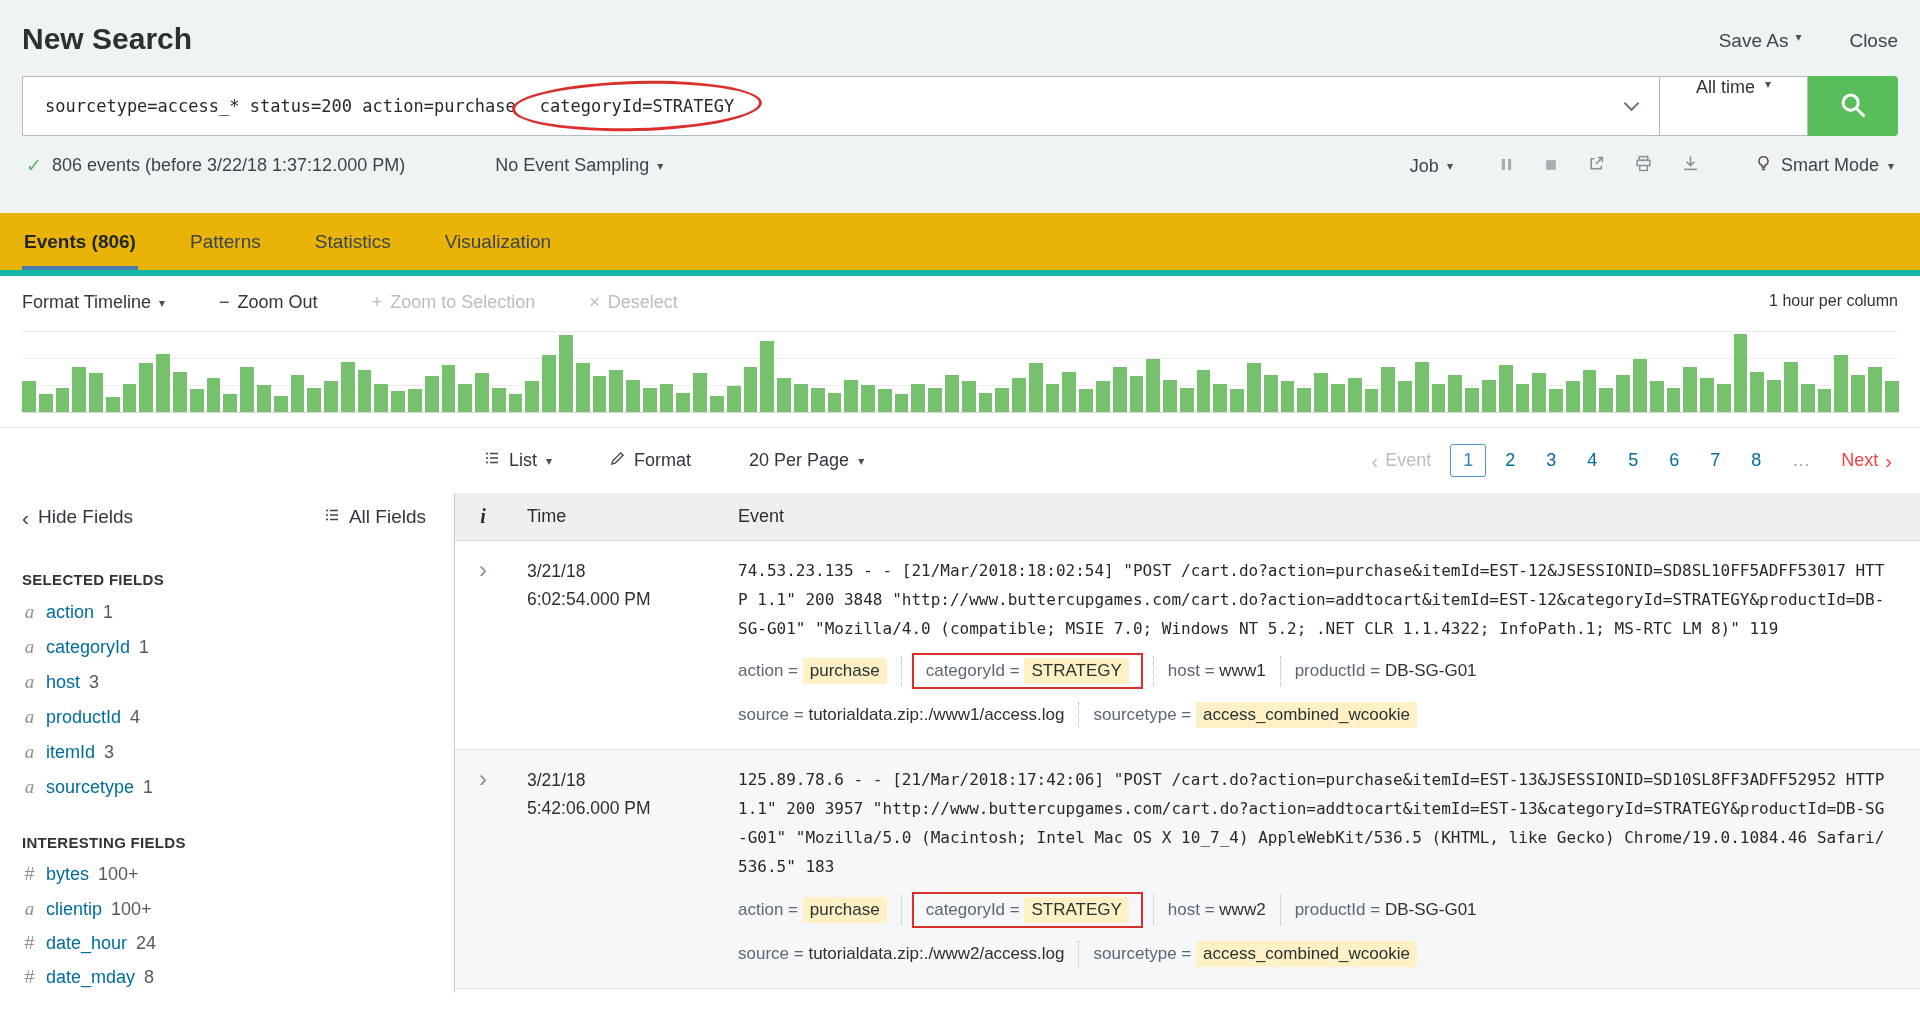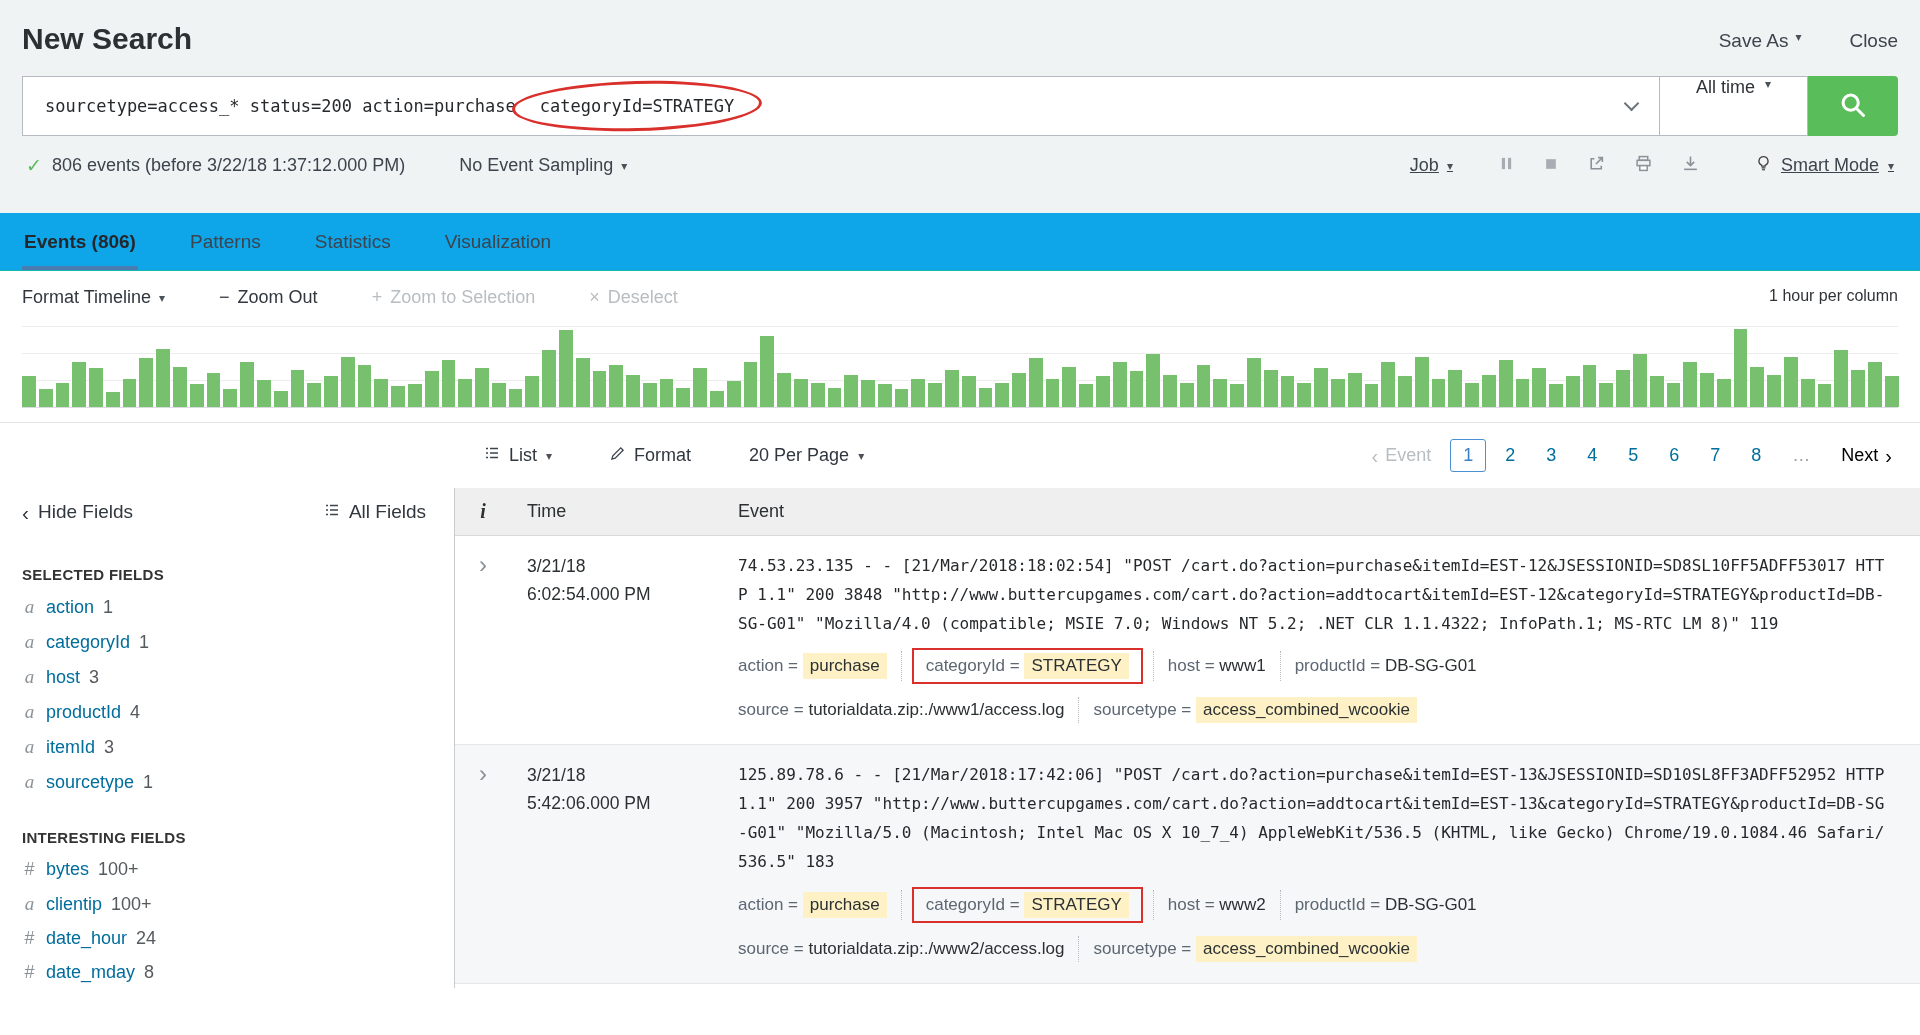--- a/index.html
+++ b/index.html
@@ -22,48 +22,48 @@
     border:3.5px solid var(--red); border-radius:50%; pointer-events:none; transform:rotate(-1.5deg); }
   .chev-down { margin-left:auto; width:11px; height:11px; border-right:2px solid #6d757c; border-bottom:2px solid #6d757c;
     transform:rotate(45deg); margin-top:-6px; }
   .time-range { width:148px; border:1px solid #b4bac0; border-left:none; background:#fff; display:flex;
     align-items:flex-start; justify-content:center; gap:10px; font-size:18px; cursor:pointer; }
   .search-btn { width:90px; background:var(--green-btn); border:none; border-radius:0 4px 4px 0;
     display:flex; align-items:center; justify-content:center; cursor:pointer; }
 
   .status-row { display:flex; align-items:center; padding:18px 4px 20px; font-size:18px; color:#3c444d; }
   .check { color:var(--check-green); font-weight:bold; margin-right:10px; font-size:19px; }
-  .sampling { margin-left:54px; display:flex; align-items:center; gap:8px; cursor:pointer; }
-  .status-right { margin-left:auto; display:flex; align-items:center; gap:30px;text-decoration:underline; }
+  .sampling { margin-left:90px; display:flex; align-items:center; gap:8px; cursor:pointer; }
+  .status-right { margin-left:auto; display:flex; align-items:flex-end; gap:30px; }
   .job { display:flex; align-items:center; gap:8px; margin-right:16px; cursor:pointer; }
   .icon-btn { display:flex; align-items:center; cursor:pointer; }
   .smart { display:flex; align-items:center; gap:9px; margin-left:26px; cursor:pointer; }
 
   
-  .tabs { display:flex; gap:50px; padding:0 22px; background:#0ea5e9; border-bottom:1px solid #14b8a6; }
+  .tabs { display:flex; gap:50px; padding:0 22px; background:#eab308; border-bottom:6px solid #14b8a6; }
   .tab { padding:18px 2px 13px; font-size:19px; color:#3c444d; border-bottom:4px solid transparent; cursor:pointer; }
   .tab.active { color:#24282c; font-weight:bold; border-bottom-color:var(--tab-blue); }
 
   
   .timeline { padding:16px 22px 14px; border-bottom:1px solid #e0e3e5; }
   .tl-controls { display:flex; align-items:flex-start; gap:54px; font-size:18px; color:#31373e; }
   .tl-item { display:flex; align-items:center; gap:8px; cursor:pointer; }
   .tl-item.disabled { color:#b8bdc2; cursor:default; }
   .tl-note { margin-left:auto; font-size:16px; color:#2f3338; }
   .histogram { margin-top:18px; height:82px; display:flex; align-items:flex-end; gap:3px;
     border-bottom:1px solid #d9dcde;
     background-image:repeating-linear-gradient(to top, transparent 0 26px, #ececec 26px 27px); }
   .bar { flex:1; background:var(--bar-green); min-width:3px; }
 
   
   .results-toolbar { display:flex; align-items:center; padding:16px 28px 16px 484px; font-size:18px; color:#31373e; }
   .rt-item { display:flex; align-items:center; gap:9px; margin-right:58px; cursor:pointer; }
   .pagination { margin-left:auto; display:flex; align-items:center; gap:7px; }
   .pg-prev { color:#b8bdc2; margin-right:12px; display:flex; align-items:center; gap:7px; }
-  .pg-next { color:#000000; margin-left:12px; display:flex; align-items:center; gap:7px; cursor:pointer; }
+  .pg-next { color:#ef4444; margin-left:12px; display:flex; align-items:center; gap:7px; cursor:pointer; }
   .pg-chev { font-size:20px; line-height:1; }
   .page { color:var(--blue-link); padding:5px 12px; border-radius:3px; cursor:pointer; }
   .page.active { border:1px solid #4a90d2; color:#3a7fc1; }
   .page.ellipsis { color:#9aa0a6; cursor:default; }
 
   
   .content { display:flex; align-items:stretch; min-height:500px; }
   .sidebar { width:455px; min-width:455px; border-right:1px solid #c9cdd0; padding-left:22px; }
   .sb-header { height:48px; display:flex; align-items:center; justify-content:space-between;
     padding-right:28px; font-size:19px; color:#31373e; }

